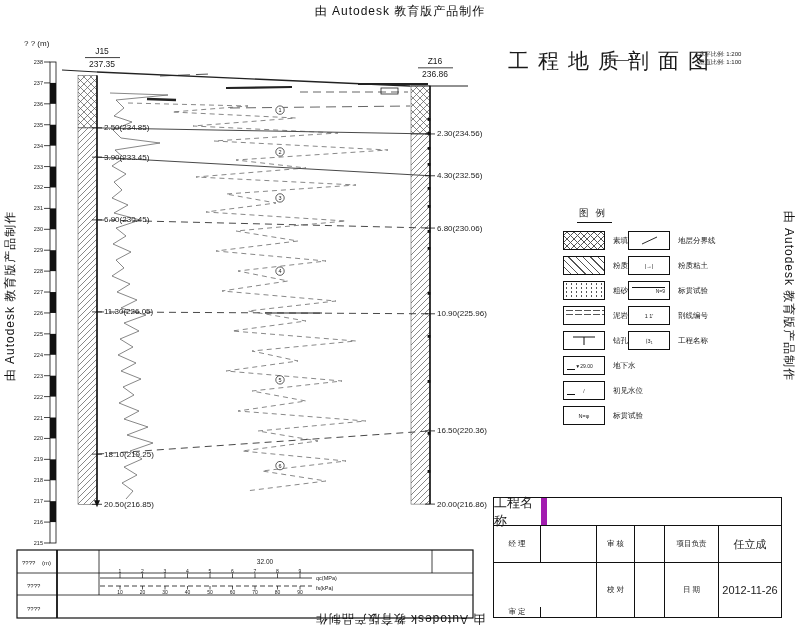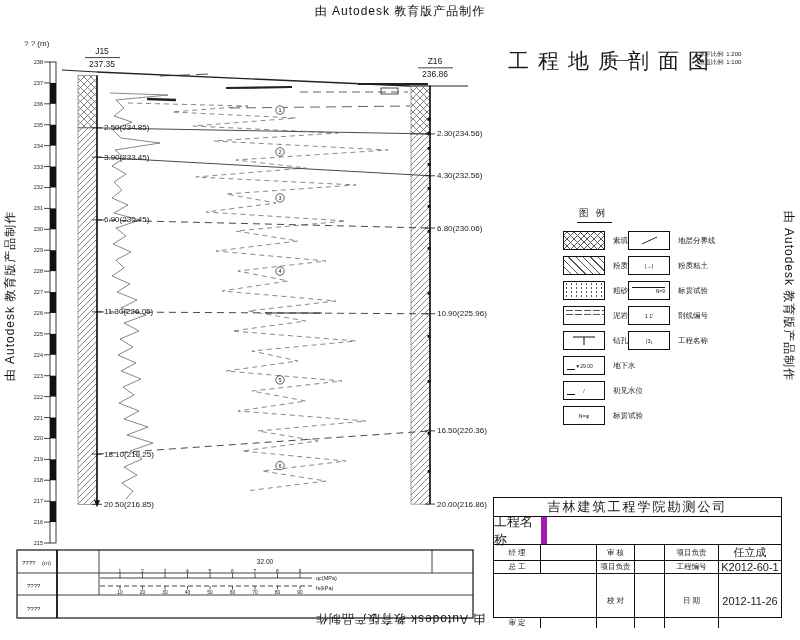--- a/index.html
+++ b/index.html
@@ -359,42 +359,33 @@
           <div class="lg-box">
             <span>⟨3₁</span>
           </div>
           <span class="lg-label">工程名称</span>
         </div>
       </div>
   </div>
 </div>
 
 <div class="tblock">
-  <div class="tb-company">吉林建筑工程学院勘测公司</div>
   <div class="tb-project">
     <div class="tb-plab">工程名称</div>
   </div>
   <div id="tb-rows" style="flex:1;display:flex;flex-direction:column;">
       <div class="tb-row">
         <div class="tb-cell" style="width: 47px;">经 理</div>
         <div class="tb-cell tb-val" style="width: 56px;"></div>
         <div class="tb-cell" style="width: 38px;">审 核</div>
         <div class="tb-cell tb-val" style="width: 30px;"></div>
         <div class="tb-cell" style="width: 54px;">项目负责</div>
         <div class="tb-cell tb-val" style="width: 64px; flex: 1 1 0%;">任立成</div>
       </div>
       <div class="tb-row">
-        <div class="tb-cell" style="width: 47px;">总 工</div>
-        <div class="tb-cell tb-val" style="width: 56px;"></div>
-        <div class="tb-cell" style="width: 38px;">项目负责</div>
-        <div class="tb-cell tb-val" style="width: 30px;"></div>
-        <div class="tb-cell" style="width: 54px;">工程编号</div>
-        <div class="tb-cell tb-val" style="width: 64px; flex: 1 1 0%;">K2012-60-1</div>
-      </div>
-      <div class="tb-row">
         <div class="tb-cell" style="width: 47px; margin-top: 44px;">审 定</div>
         <div class="tb-cell tb-val" style="width: 56px;"></div>
         <div class="tb-cell" style="width: 38px;">校 对</div>
         <div class="tb-cell tb-val" style="width: 30px;"></div>
         <div class="tb-cell" style="width: 54px;">日 期</div>
         <div class="tb-cell tb-val" style="width: 64px; flex: 1 1 0%;">2012-11-26</div>
       </div>
     </div>
 </div>
 

